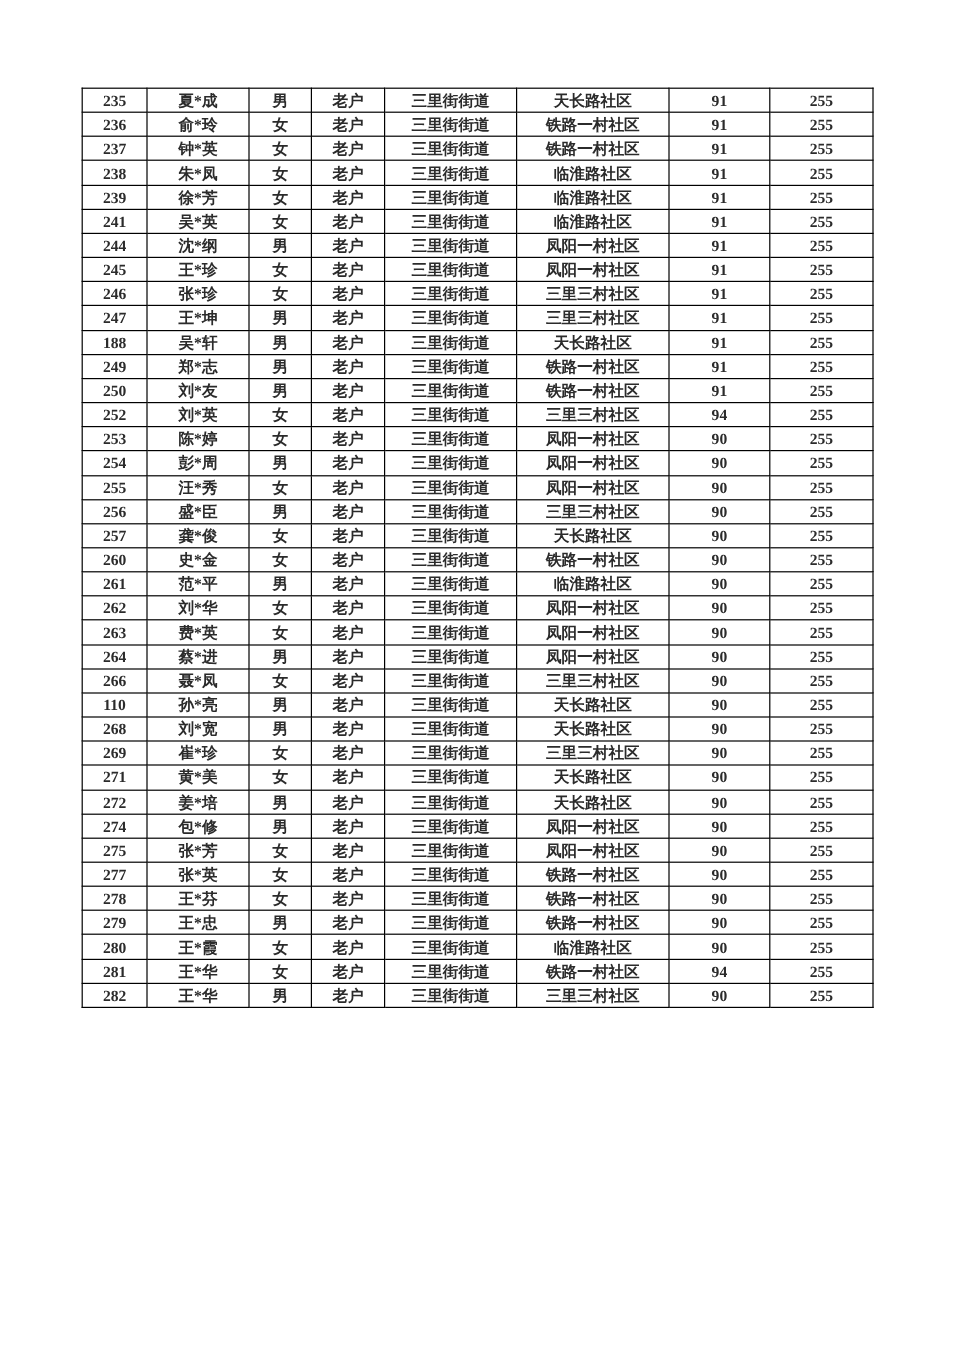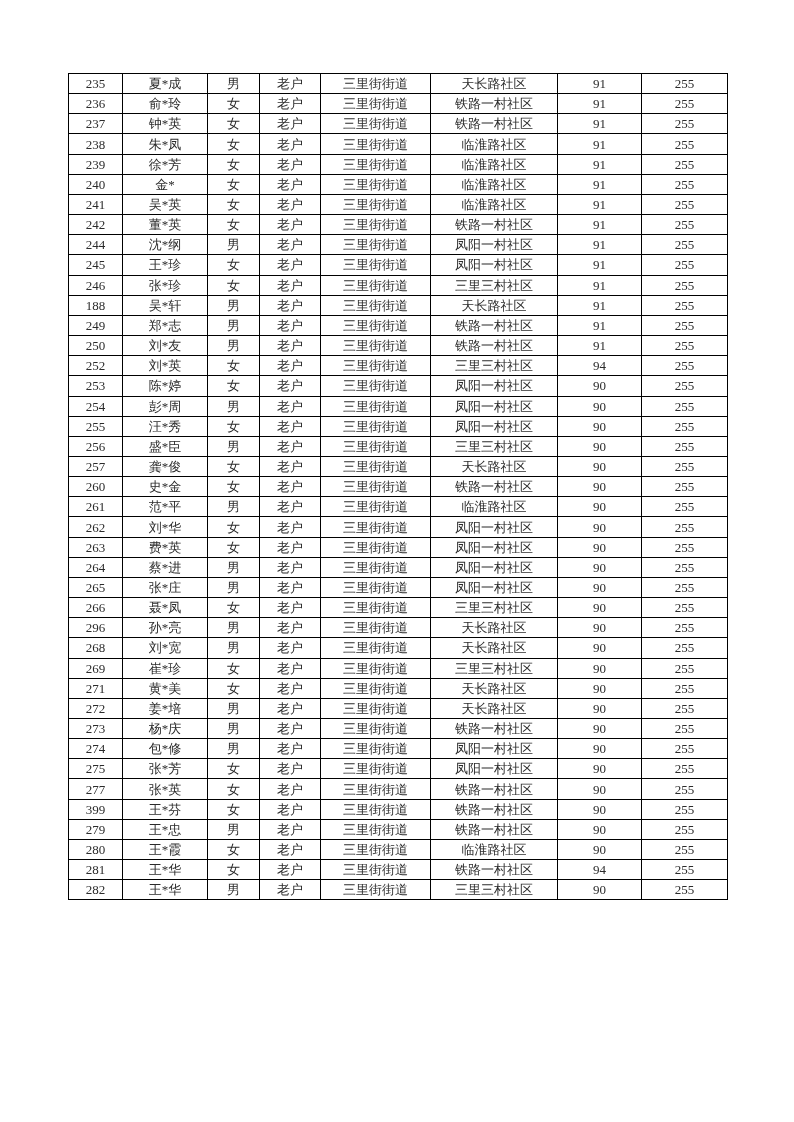--- a/index.html
+++ b/index.html
@@ -15,20 +15,21 @@
     overflow: hidden;
     font-family: "Liberation Serif", "DejaVu Serif", serif;
   }
   table.roster {
     position: absolute;
     left: 68px;
     top: 73px;
     width: 659px;
     border-collapse: collapse;
     table-layout: fixed;
+    font-weight: bold;
   }
   table.roster td {
     border: 1px solid #000000;
     height: 19.16px;
     padding: 0;
     text-align: center;
     vertical-align: middle;
     font-size: 13px;
     color: #2b2b2b;
     line-height: 1;
@@ -97,50 +98,30 @@
           <td>239</td>
           <td>徐*芳</td>
           <td>女</td>
           <td>老户</td>
           <td>三里街街道</td>
           <td>临淮路社区</td>
           <td>91</td>
           <td>255</td>
         </tr>
         <tr>
-          <td>240</td>
-          <td>金*</td>
-          <td>女</td>
-          <td>老户</td>
-          <td>三里街街道</td>
-          <td>临淮路社区</td>
-          <td>91</td>
-          <td>255</td>
-        </tr>
-        <tr>
           <td>241</td>
           <td>吴*英</td>
           <td>女</td>
           <td>老户</td>
           <td>三里街街道</td>
           <td>临淮路社区</td>
           <td>91</td>
           <td>255</td>
         </tr>
         <tr>
-          <td>242</td>
-          <td>董*英</td>
-          <td>女</td>
-          <td>老户</td>
-          <td>三里街街道</td>
-          <td>铁路一村社区</td>
-          <td>91</td>
-          <td>255</td>
-        </tr>
-        <tr>
           <td>244</td>
           <td>沈*纲</td>
           <td>男</td>
           <td>老户</td>
           <td>三里街街道</td>
           <td>凤阳一村社区</td>
           <td>91</td>
           <td>255</td>
         </tr>
         <tr>
@@ -157,20 +138,30 @@
           <td>246</td>
           <td>张*珍</td>
           <td>女</td>
           <td>老户</td>
           <td>三里街街道</td>
           <td>三里三村社区</td>
           <td>91</td>
           <td>255</td>
         </tr>
         <tr>
+          <td>247</td>
+          <td>王*坤</td>
+          <td>男</td>
+          <td>老户</td>
+          <td>三里街街道</td>
+          <td>三里三村社区</td>
+          <td>91</td>
+          <td>255</td>
+        </tr>
+        <tr>
           <td>188</td>
           <td>吴*轩</td>
           <td>男</td>
           <td>老户</td>
           <td>三里街街道</td>
           <td>天长路社区</td>
           <td>91</td>
           <td>255</td>
         </tr>
         <tr>
@@ -297,41 +288,31 @@
           <td>264</td>
           <td>蔡*进</td>
           <td>男</td>
           <td>老户</td>
           <td>三里街街道</td>
           <td>凤阳一村社区</td>
           <td>90</td>
           <td>255</td>
         </tr>
         <tr>
-          <td>265</td>
-          <td>张*庄</td>
-          <td>男</td>
-          <td>老户</td>
-          <td>三里街街道</td>
-          <td>凤阳一村社区</td>
-          <td>90</td>
-          <td>255</td>
-        </tr>
-        <tr>
           <td>266</td>
           <td>聂*凤</td>
           <td>女</td>
           <td>老户</td>
           <td>三里街街道</td>
           <td>三里三村社区</td>
           <td>90</td>
           <td>255</td>
         </tr>
         <tr>
-          <td>296</td>
+          <td>110</td>
           <td>孙*亮</td>
           <td>男</td>
           <td>老户</td>
           <td>三里街街道</td>
           <td>天长路社区</td>
           <td>90</td>
           <td>255</td>
         </tr>
         <tr>
           <td>268</td>
@@ -367,30 +348,20 @@
           <td>272</td>
           <td>姜*培</td>
           <td>男</td>
           <td>老户</td>
           <td>三里街街道</td>
           <td>天长路社区</td>
           <td>90</td>
           <td>255</td>
         </tr>
         <tr>
-          <td>273</td>
-          <td>杨*庆</td>
-          <td>男</td>
-          <td>老户</td>
-          <td>三里街街道</td>
-          <td>铁路一村社区</td>
-          <td>90</td>
-          <td>255</td>
-        </tr>
-        <tr>
           <td>274</td>
           <td>包*修</td>
           <td>男</td>
           <td>老户</td>
           <td>三里街街道</td>
           <td>凤阳一村社区</td>
           <td>90</td>
           <td>255</td>
         </tr>
         <tr>
@@ -407,21 +378,21 @@
           <td>277</td>
           <td>张*英</td>
           <td>女</td>
           <td>老户</td>
           <td>三里街街道</td>
           <td>铁路一村社区</td>
           <td>90</td>
           <td>255</td>
         </tr>
         <tr>
-          <td>399</td>
+          <td>278</td>
           <td>王*芬</td>
           <td>女</td>
           <td>老户</td>
           <td>三里街街道</td>
           <td>铁路一村社区</td>
           <td>90</td>
           <td>255</td>
         </tr>
         <tr>
           <td>279</td>

